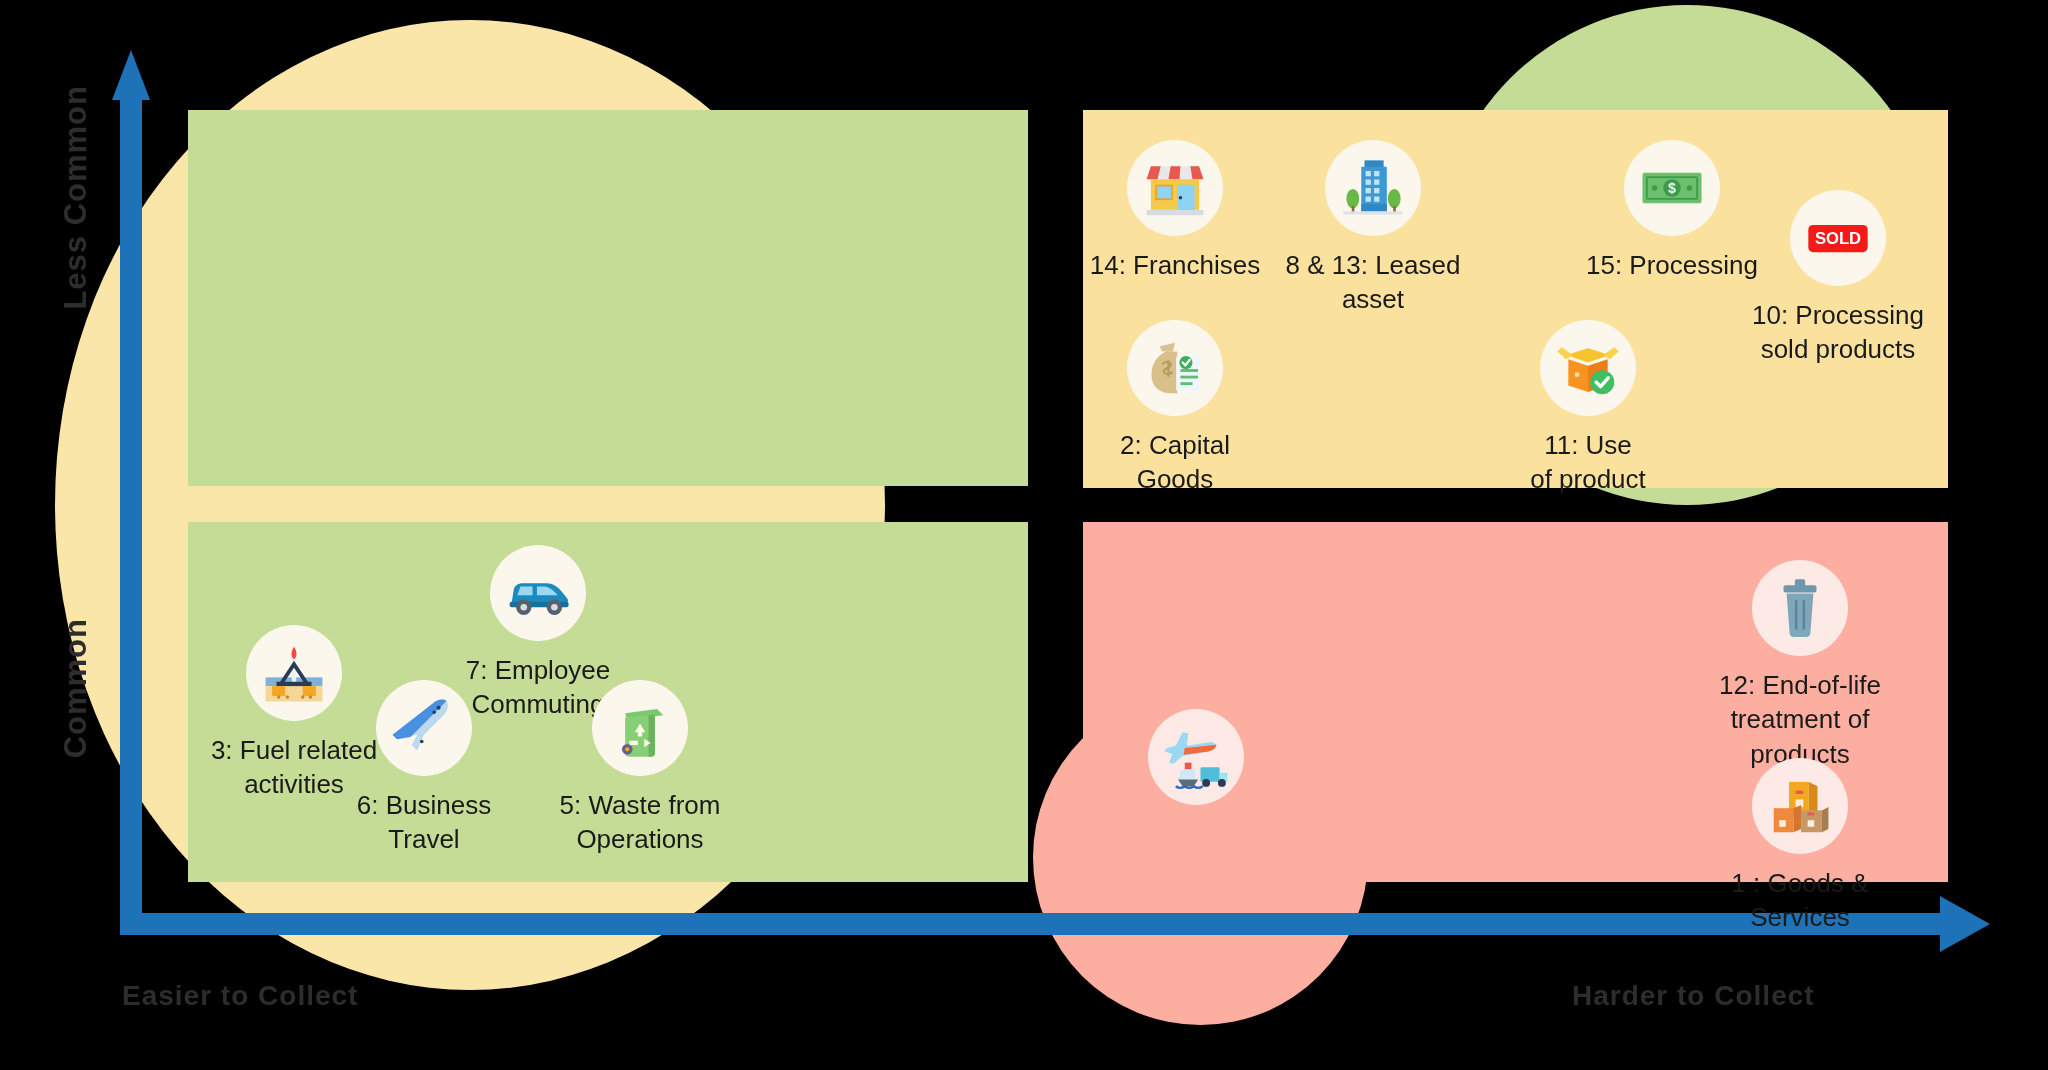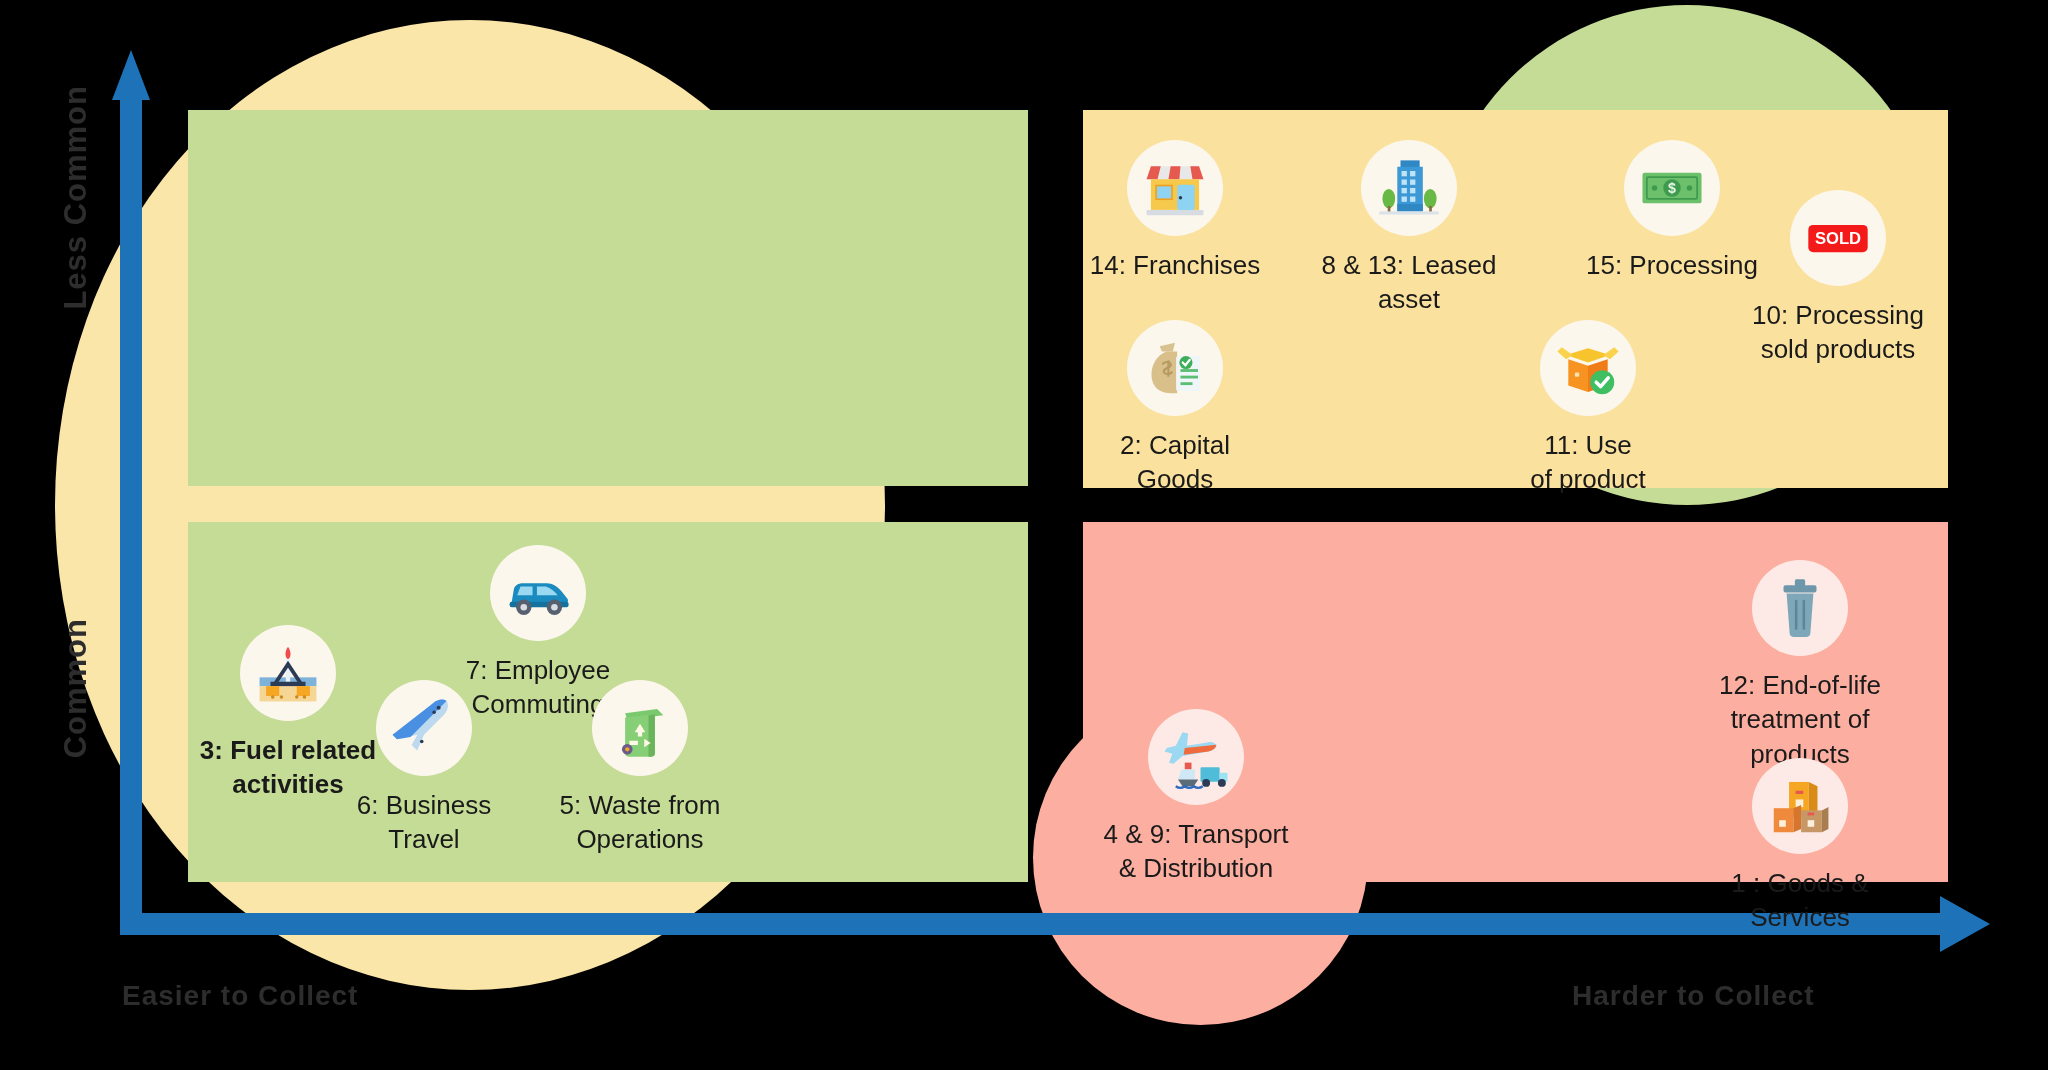--- a/index.html
+++ b/index.html
@@ -141,21 +141,21 @@
         <circle cx="19" cy="45" r="7" fill="#57606F"></circle>
           <circle cx="19" cy="45" r="3" fill="#D8DDE3"></circle>
         <circle cx="47" cy="45" r="7" fill="#57606F"></circle>
           <circle cx="47" cy="45" r="3" fill="#D8DDE3"></circle>
       </svg>
     </div>
     <div class="item-label">7: Employee
 Commuting</div>
   </div>
 
-  <div class="item" style="left:288px; top:625px;font-weight:bold;">
+  <div class="item" style="left:294px; top:625px;">
     <div class="item-badge">
       <svg width="70" height="70" viewBox="0 0 64 64">
         <rect x="6" y="36" width="52" height="8" fill="#7FB2D9"></rect>
         <rect x="6" y="44" width="52" height="14" fill="#F6D694"></rect>
         <path d="M32 8 C28 14 30 18 32 20 C34 18 36 14 32 8 Z" fill="#F04A4A"></path>
         <rect x="30" y="19" width="4" height="24" fill="#EAF1F7"></rect>
         <path d="M20 42 L32 24 L44 42" stroke="#2B3A55" stroke-width="3.5" fill="none"></path>
         <rect x="16" y="40" width="32" height="4" fill="#2B3A55"></rect>
         <rect x="12" y="44" width="12" height="9" fill="#F5A623"></rect>
         <rect x="40" y="44" width="12" height="9" fill="#F5A623"></rect>
@@ -211,21 +211,21 @@
         <rect x="14" y="29" width="16" height="14" fill="#F0A020"></rect>
         <rect x="15.5" y="30.5" width="13" height="11" fill="#8FD3F2"></rect>
         <rect x="34" y="29" width="16" height="23" rx="2" fill="#8FD3F2"></rect>
         <circle cx="37" cy="41" r="1.6" fill="#2B3A55"></circle>
         <rect x="6" y="52" width="52" height="5" rx="1" fill="#D6DCE2"></rect>
       </svg>
     </div>
     <div class="item-label">14: Franchises</div>
   </div>
 
-  <div class="item" style="left:1409px; top:140px;">
+  <div class="item" style="left:1373px; top:140px;">
     <div class="item-badge">
       <svg width="68" height="68" viewBox="0 0 64 64">
         <rect x="24" y="6" width="18" height="8" fill="#2F87C4"></rect>
         <rect x="21" y="12" width="24" height="42" fill="#3C99D6"></rect>
         <rect x="21" y="47" width="24" height="7" fill="#2F87C4"></rect>
         <g fill="#BFE3F7">
           <rect x="25" y="16" width="5" height="5"></rect>
             <rect x="33" y="16" width="5" height="5"></rect>
           <rect x="25" y="24" width="5" height="5"></rect>
             <rect x="33" y="24" width="5" height="5"></rect>
@@ -314,22 +314,20 @@
         <rect x="22" y="37" width="6" height="6" fill="#E5594F"></rect>
         <path d="M19 43 L31 43 L31 52 L16 52 Z" fill="#CFE8F5"></path>
         <path d="M16 52 L34 52 L30 58 L20 58 Z" fill="#5A6B7A"></path>
         <path d="M14 58 Q18 61 22 58 Q26 61 30 58 Q34 61 38 58" stroke="#2E6BBF" stroke-width="2" fill="none"></path>
         <rect x="36" y="41" width="17" height="13" rx="1" fill="#4FBCD9"></rect>
         <rect x="53" y="46" width="7" height="8" rx="1" fill="#9BE2F2"></rect>
         <circle cx="41" cy="55" r="3.5" fill="#2B3A55"></circle>
         <circle cx="55" cy="55" r="3.5" fill="#2B3A55"></circle>
       </svg>
     </div>
-    <div class="item-label">4 &amp; 9: Transport
-&amp; Distribution</div>
   </div>
 
   <div class="item" style="left:1800px; top:560px;">
     <div class="item-badge pinkish">
       <svg width="66" height="66" viewBox="0 0 64 64">
         <rect x="27" y="4" width="10" height="7" rx="1.5" fill="#6E97AB"></rect>
         <rect x="16" y="10" width="32" height="7" rx="2" fill="#6E97AB"></rect>
         <path d="M19 18 L45 18 L42 57 C42 59 40 60 38 60 L26 60 C24 60 22 59 22 57 Z" fill="#7FA7BA"></path>
         <rect x="27" y="24" width="2.5" height="29" rx="1" fill="#5E8698"></rect>
         <rect x="34.5" y="24" width="2.5" height="29" rx="1" fill="#5E8698"></rect>

